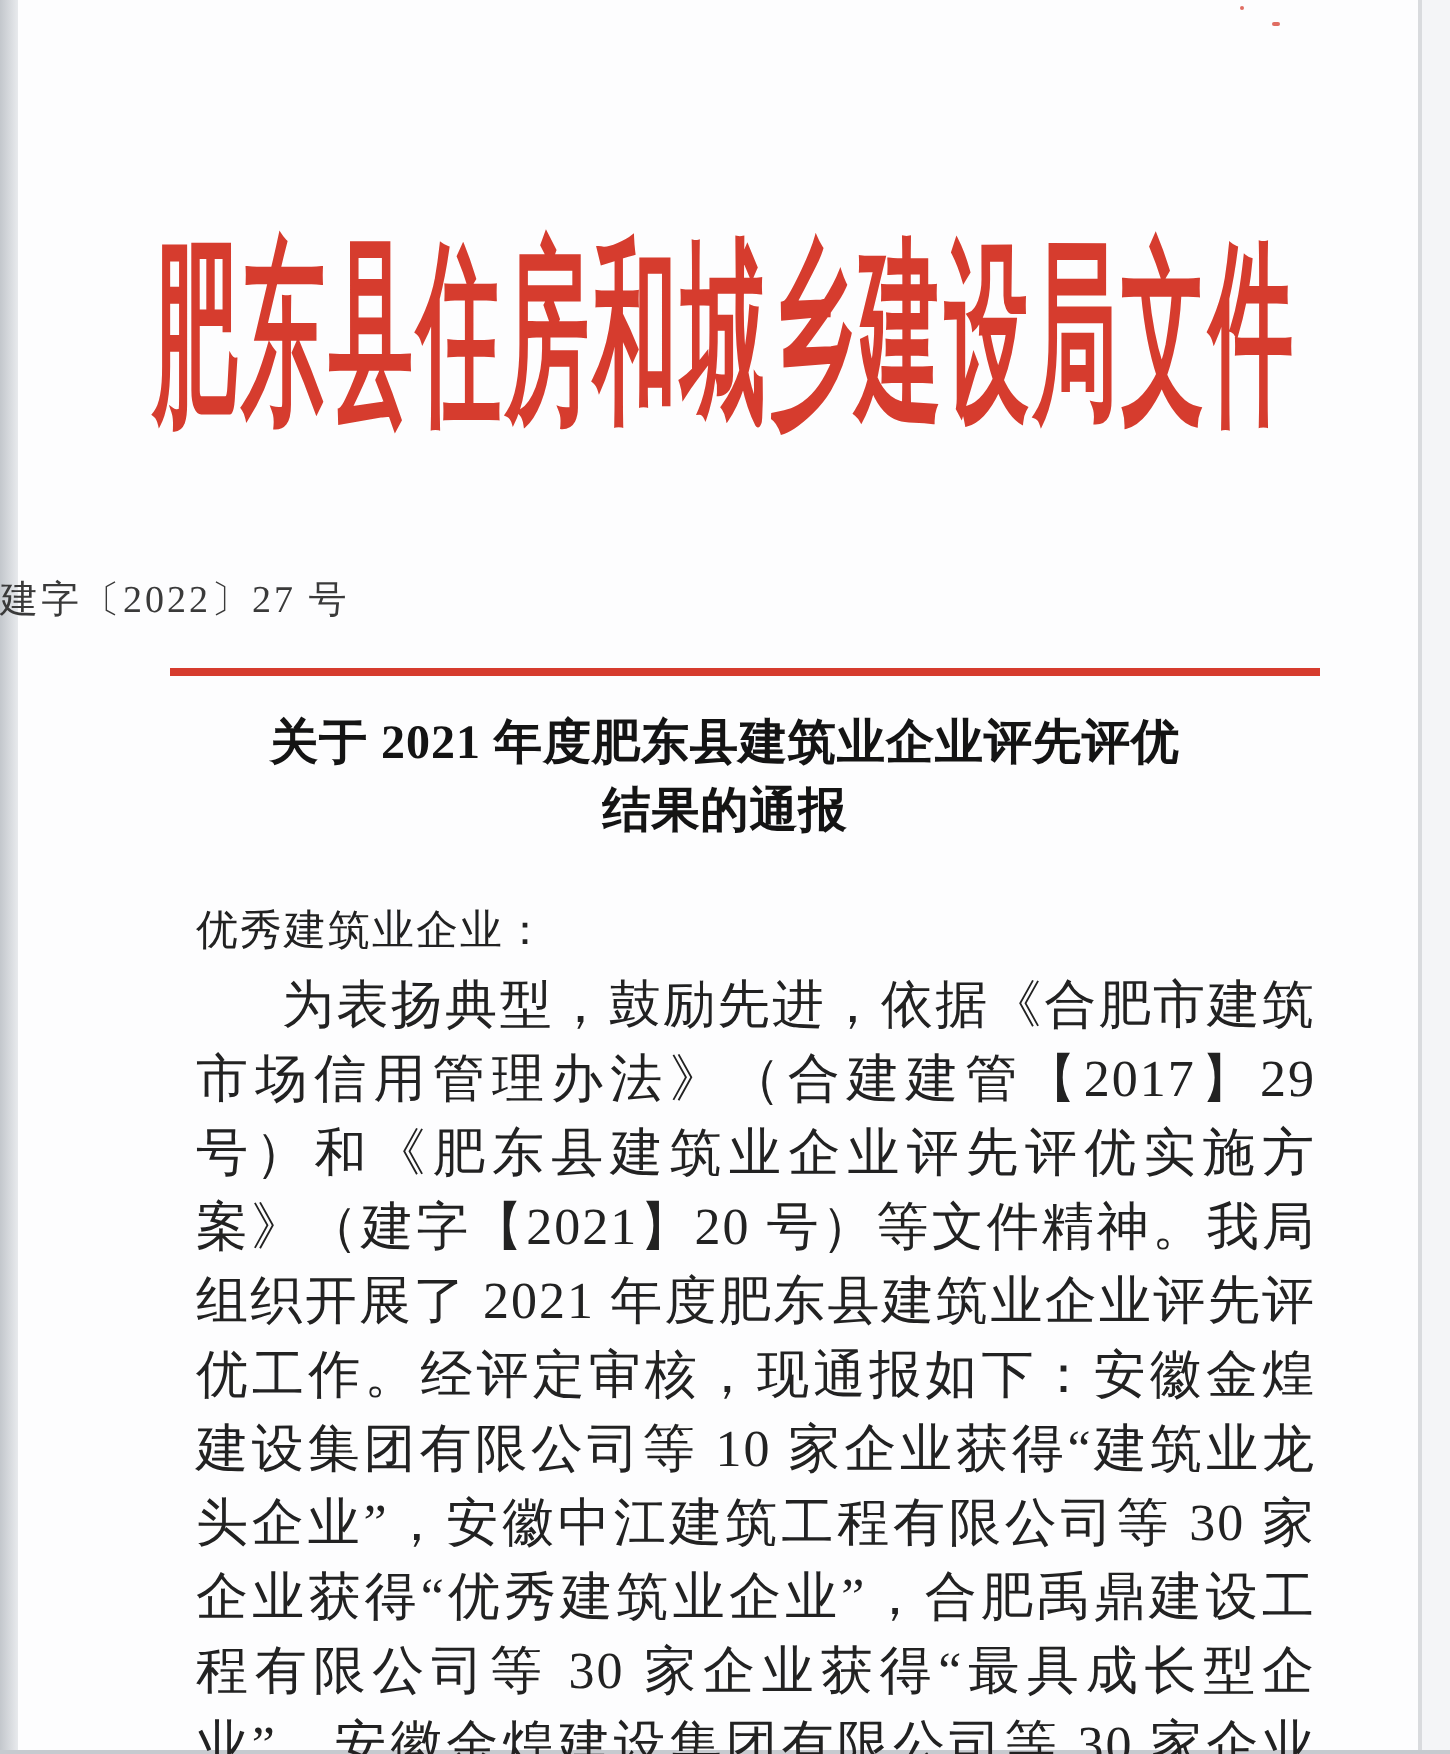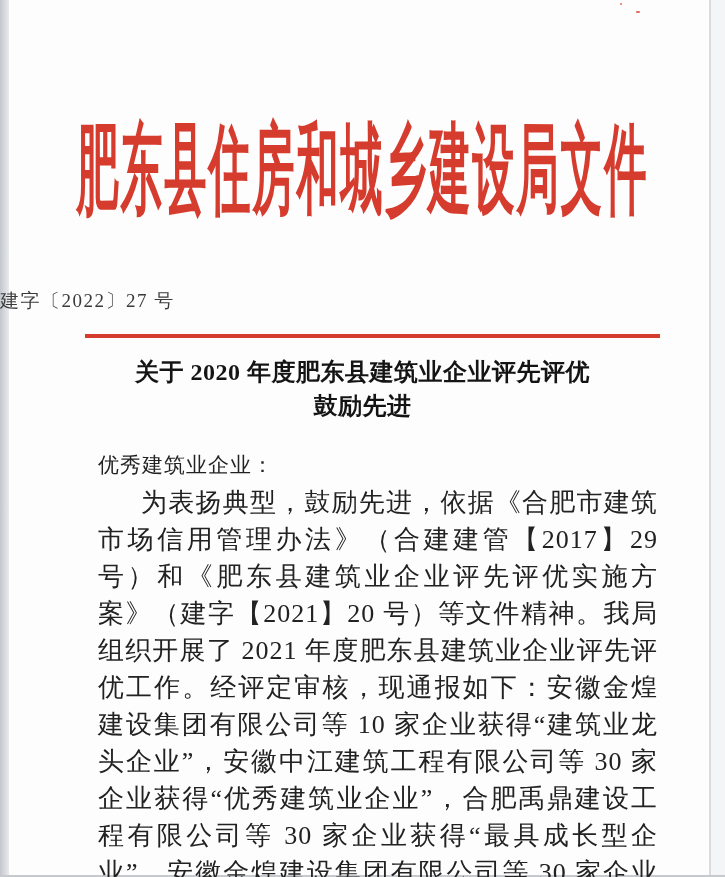--- a/index.html
+++ b/index.html
@@ -136,21 +136,21 @@
   <div class="speck speck-1"></div>
   <div class="speck speck-2"></div>
 
   <h1 class="agency">肥东县住房和城乡建设局文件</h1>
 
   <div class="docnum">建字〔2022〕27 号</div>
 
   <div class="redline"></div>
 
   <h2 class="doc-title">
-    <span>关于 2020 年度肥东县建筑业企业评先评优</span><br>
-    <span>鼓励先进</span>
+    <span>关于 2021 年度肥东县建筑业企业评先评优</span><br>
+    <span>结果的通报</span>
   </h2>
 
   <p class="salutation">优秀建筑业企业：</p>
 
   <p class="body-par">为表扬典型，鼓励先进，依据《合肥市建筑市场信用管理办法》（合建建管【2017】29 号）和《肥东县建筑业企业评先评优实施方案》（建字【2021】20 号）等文件精神。我局组织开展了 2021 年度肥东县建筑业企业评先评优工作。经评定审核，现通报如下：安徽金煌建设集团有限公司等 10 家企业获得“建筑业龙头企业”，安徽中江建筑工程有限公司等 30 家企业获得“优秀建筑业企业”，合肥禹鼎建设工程有限公司等 30 家企业获得“最具成长型企业”，安徽金煌建设集团有限公司等 30 家企业获得“优秀外向企业”，金融大厦等 28 个工程项目获得“示范工程”。</p>
 
 </div>
 
 </body></html>

